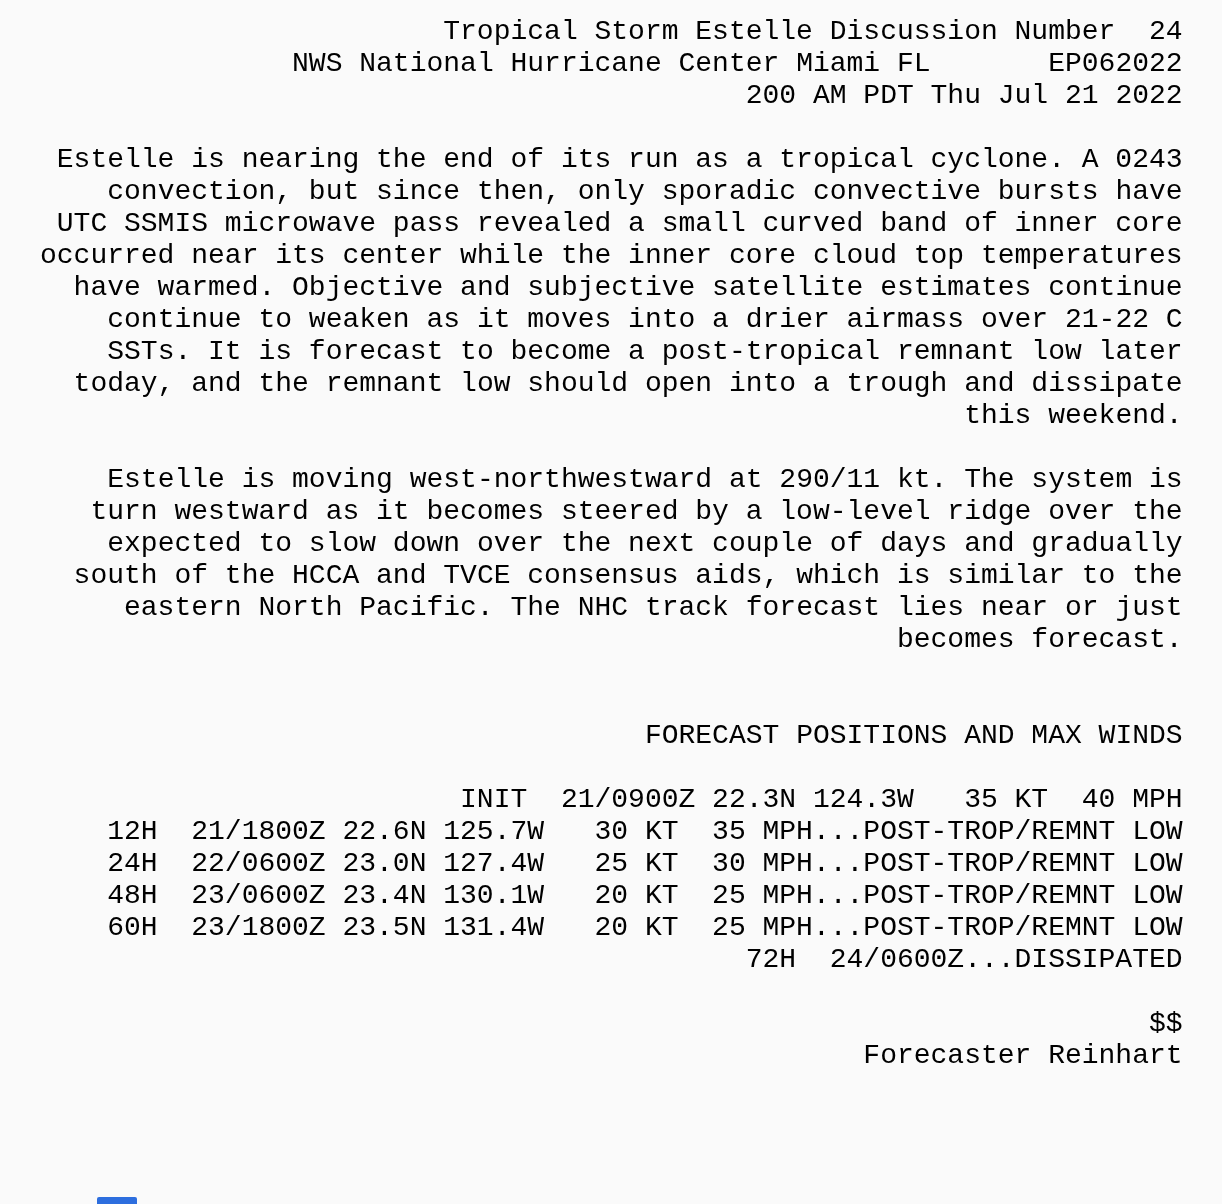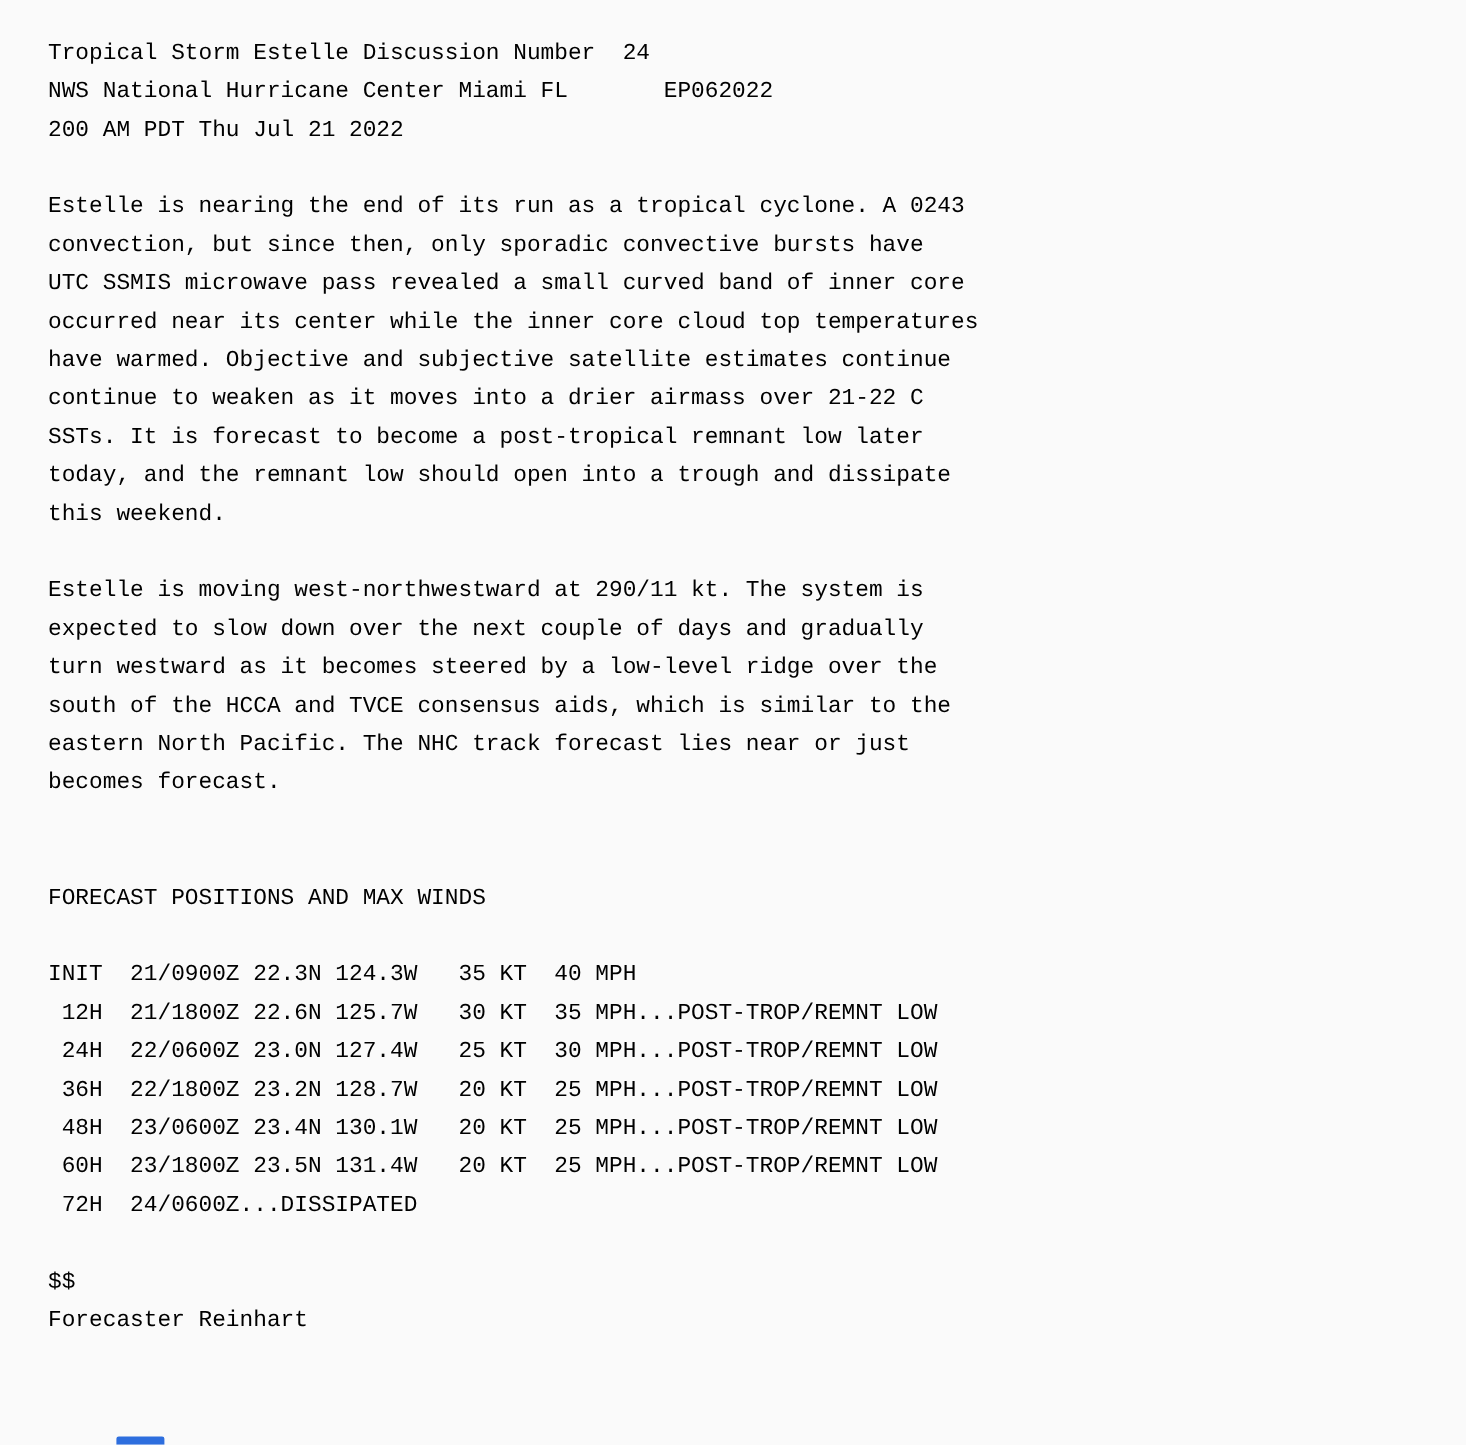--- a/index.html
+++ b/index.html
@@ -14,27 +14,28 @@
   }
   .page {
     position: relative;
     width: 1222px;
     height: 1204px;
     background: #fafafa;
     box-sizing: border-box;
   }
   .text-block {
     position: absolute;
-    top: 28px;
+    top: 16px;
     left: 40px;
     font-family: "Liberation Mono", "DejaVu Sans Mono", monospace;
-    font-size: 19px;
+    font-size: 28px;
     line-height: 32px;
     color: #000000;
     letter-spacing: 0;
+    text-align: right;
   }
   .line {
     white-space: pre;
     min-height: 32px;
     height: 32px;
   }
   .cutoff-blue {
     position: absolute;
     left: 97px;
     top: 1197px;
@@ -56,33 +57,32 @@
       <div class="line">convection, but since then, only sporadic convective bursts have</div>
       <div class="line">UTC SSMIS microwave pass revealed a small curved band of inner core</div>
       <div class="line">occurred near its center while the inner core cloud top temperatures</div>
       <div class="line">have warmed. Objective and subjective satellite estimates continue</div>
       <div class="line">continue to weaken as it moves into a drier airmass over 21-22 C</div>
       <div class="line">SSTs. It is forecast to become a post-tropical remnant low later</div>
       <div class="line">today, and the remnant low should open into a trough and dissipate</div>
       <div class="line">this weekend.</div>
       <div class="line"></div>
       <div class="line">Estelle is moving west-northwestward at 290/11 kt. The system is</div>
+      <div class="line">turn westward as it becomes steered by a low-level ridge over the</div>
       <div class="line">expected to slow down over the next couple of days and gradually</div>
-      <div class="line">turn westward as it becomes steered by a low-level ridge over the</div>
       <div class="line">south of the HCCA and TVCE consensus aids, which is similar to the</div>
       <div class="line">eastern North Pacific. The NHC track forecast lies near or just</div>
       <div class="line">becomes forecast.</div>
       <div class="line"></div>
       <div class="line"></div>
       <div class="line">FORECAST POSITIONS AND MAX WINDS</div>
       <div class="line"></div>
       <div class="line">INIT  21/0900Z 22.3N 124.3W   35 KT  40 MPH</div>
       <div class="line"> 12H  21/1800Z 22.6N 125.7W   30 KT  35 MPH...POST-TROP/REMNT LOW</div>
       <div class="line"> 24H  22/0600Z 23.0N 127.4W   25 KT  30 MPH...POST-TROP/REMNT LOW</div>
-      <div class="line"> 36H  22/1800Z 23.2N 128.7W   20 KT  25 MPH...POST-TROP/REMNT LOW</div>
       <div class="line"> 48H  23/0600Z 23.4N 130.1W   20 KT  25 MPH...POST-TROP/REMNT LOW</div>
       <div class="line"> 60H  23/1800Z 23.5N 131.4W   20 KT  25 MPH...POST-TROP/REMNT LOW</div>
       <div class="line"> 72H  24/0600Z...DISSIPATED</div>
       <div class="line"></div>
       <div class="line">$$</div>
       <div class="line">Forecaster Reinhart</div>
     </div>
   <div class="cutoff-blue" id="cutoff-blue" style="background: rgb(45, 110, 222);"></div>
 </div>
 

